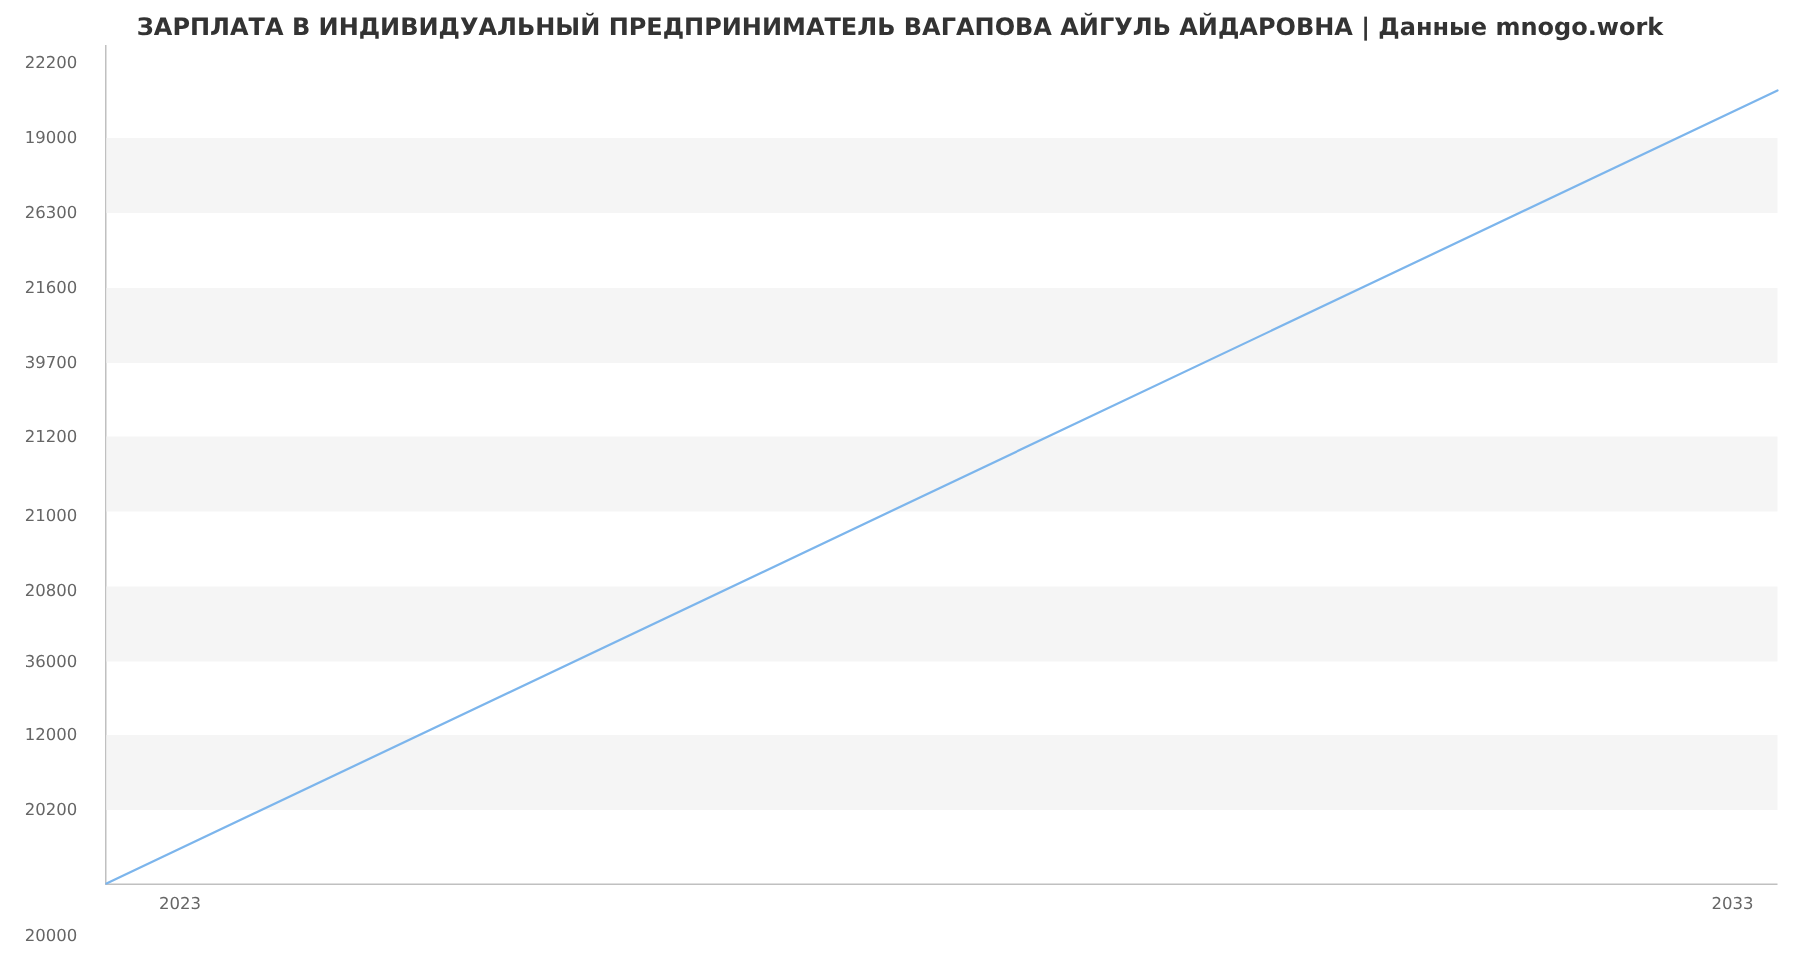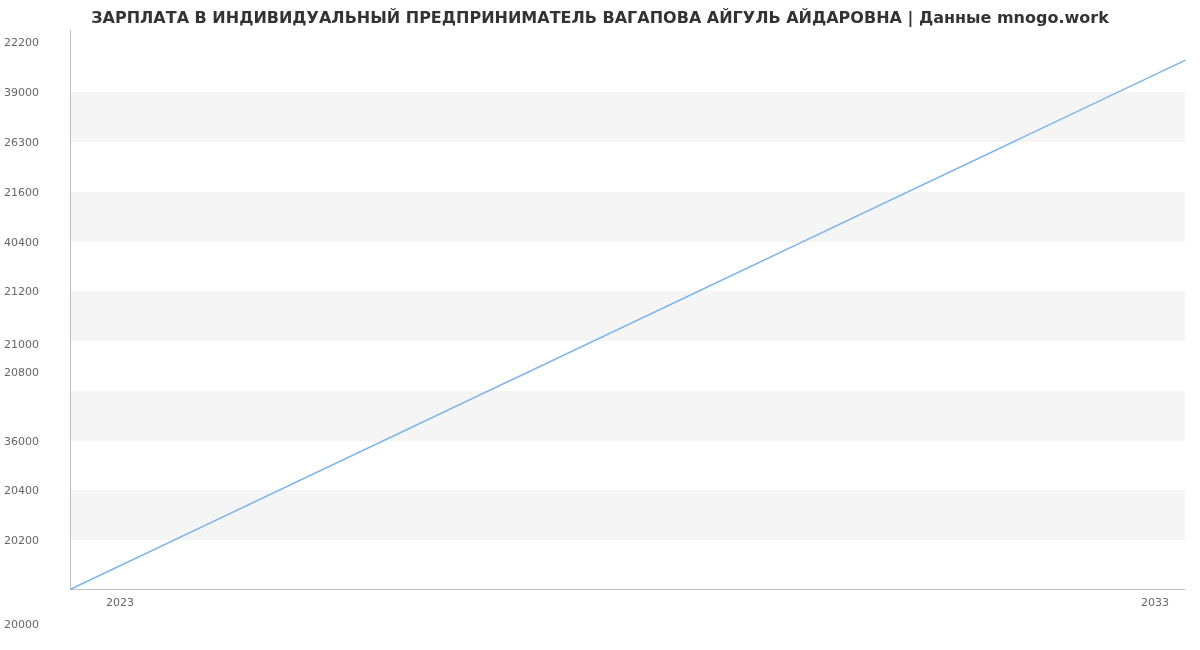--- a/index.html
+++ b/index.html
@@ -38,21 +38,21 @@
     box-sizing: border-box;
   }
   .band {
     position: absolute;
     left: 0;
     width: 100%;
     background: #f5f5f5;
   }
   .ytick-label {
     position: absolute;
-    text-align: left;
+    text-align: center;
     width: 60px;
     left: 4px;
     transform: translateY(-50%);
     font-size: 11px;
     color: #666666;
   }
   .xtick-label {
     position: absolute;
     top: 596px;
     transform: translateX(-50%);
@@ -86,25 +86,25 @@
       <div class="band" style="top: 161.778px; height: 49.7778px;"></div>
       <div class="band" style="top: 261.333px; height: 49.7778px;"></div>
       <div class="band" style="top: 360.889px; height: 49.7778px;"></div>
       <div class="band" style="top: 460.444px; height: 49.7778px;"></div>
     <svg class="line-layer" id="svg" preserveAspectRatio="none" viewBox="0 0 1115 560">
       <polyline id="poly" class="series-line" points="0,560 1115,30.364444444444416" stroke="#7cb5ec"></polyline>
     </svg>
   </div>
 <div class="ytick-label" style="top: 624px;">20000</div>
     <div class="ytick-label" style="top: 540.222px;">20200</div>
-    <div class="ytick-label" style="top: 490.444px;">20400</div>
+    <div class="ytick-label" style="top: 490.444px;">12000</div>
     <div class="ytick-label" style="top: 440.667px;">36000</div>
-    <div class="ytick-label" style="top: 372px;">20800</div>
+    <div class="ytick-label" style="top: 394px;">20800</div>
     <div class="ytick-label" style="top: 344px;">21000</div>
     <div class="ytick-label" style="top: 291.333px;">21200</div>
-    <div class="ytick-label" style="top: 241.556px;">40400</div>
+    <div class="ytick-label" style="top: 241.556px;">39700</div>
     <div class="ytick-label" style="top: 191.778px;">21600</div>
     <div class="ytick-label" style="top: 142px;">26300</div>
-    <div class="ytick-label" style="top: 92.2222px;">39000</div>
+    <div class="ytick-label" style="top: 92.2222px;">19000</div>
     <div class="ytick-label" style="top: 42.4444px;">22200</div>
     <div class="xtick-label" style="left: 88px; margin-left: 32px;">2023</div>
     <div class="xtick-label" style="left: 1155px;">2033</div>
   </div>
 
 </body></html>

